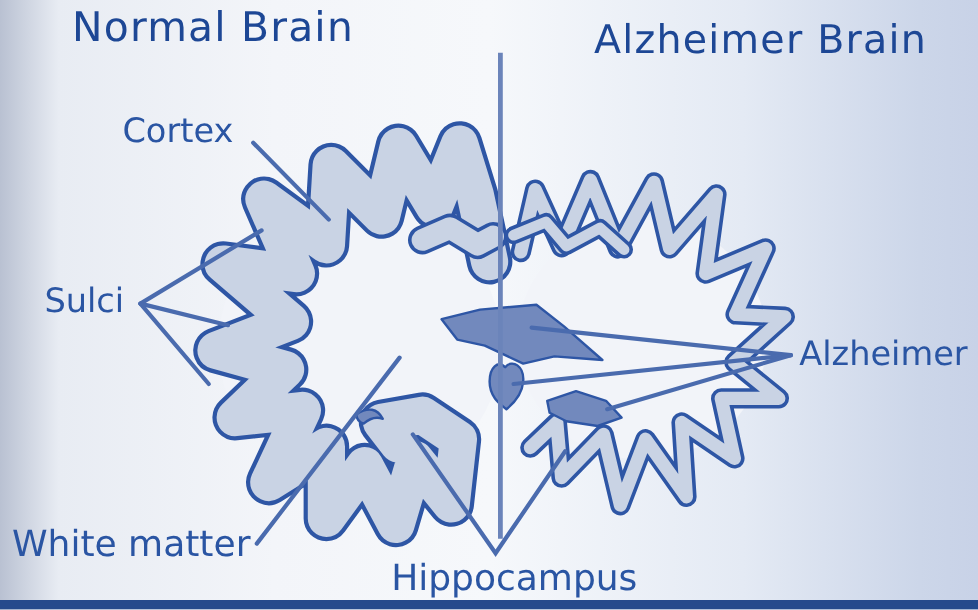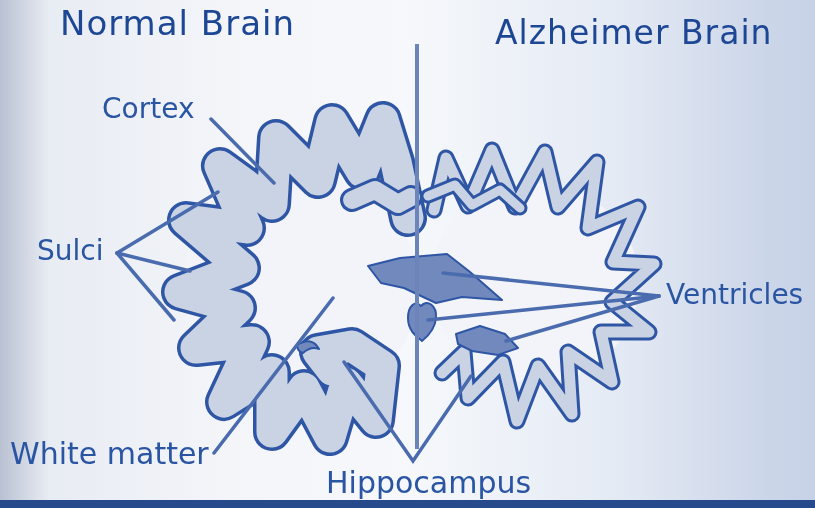--- a/index.html
+++ b/index.html
@@ -99,20 +99,20 @@
   </svg>
 
   <div class="lbl title" style="left:60px;top:6px;text-align:center;">Normal Brain</div>
 
   <div class="lbl title" style="left:476px;top:16px;font-size:33px;margin-left:19px;">Alzheimer Brain</div>
 
   <div class="lbl mid" style="left:37px;top:236px;">Sulci</div>
 
   <div class="lbl mid" style="left:102px;top:94px;">Cortex</div>
 
-  <div class="lbl mid" style="left:666px;top:280px;">Ventricles</div>
+  <div class="lbl mid" style="left:666px;top:280px;">Alzheimer</div>
 
   <div class="lbl big" style="left:10px;top:438px;">White matter</div>
 
   <div class="lbl big" style="left:326px;top:467px;text-align:center;">Hippocampus</div>
 
   <div class="bottom-bar"></div>
 </div>
 
 </body></html>

